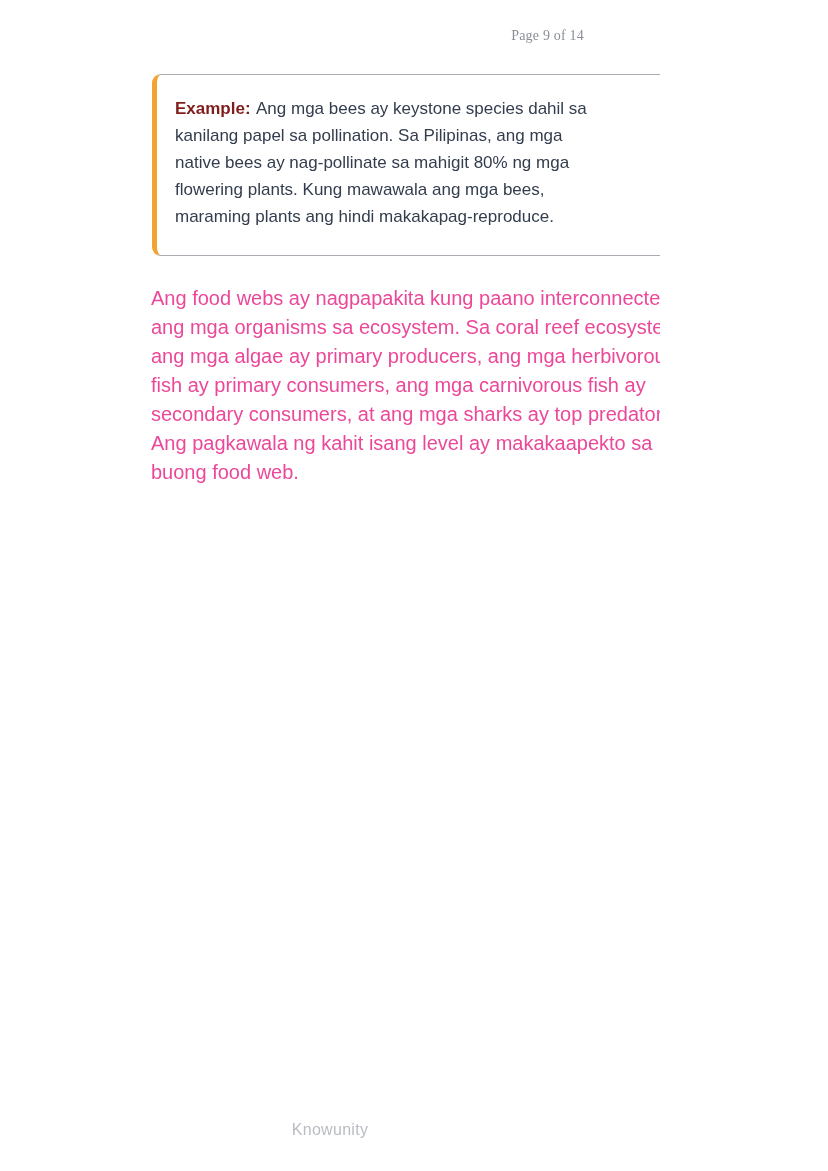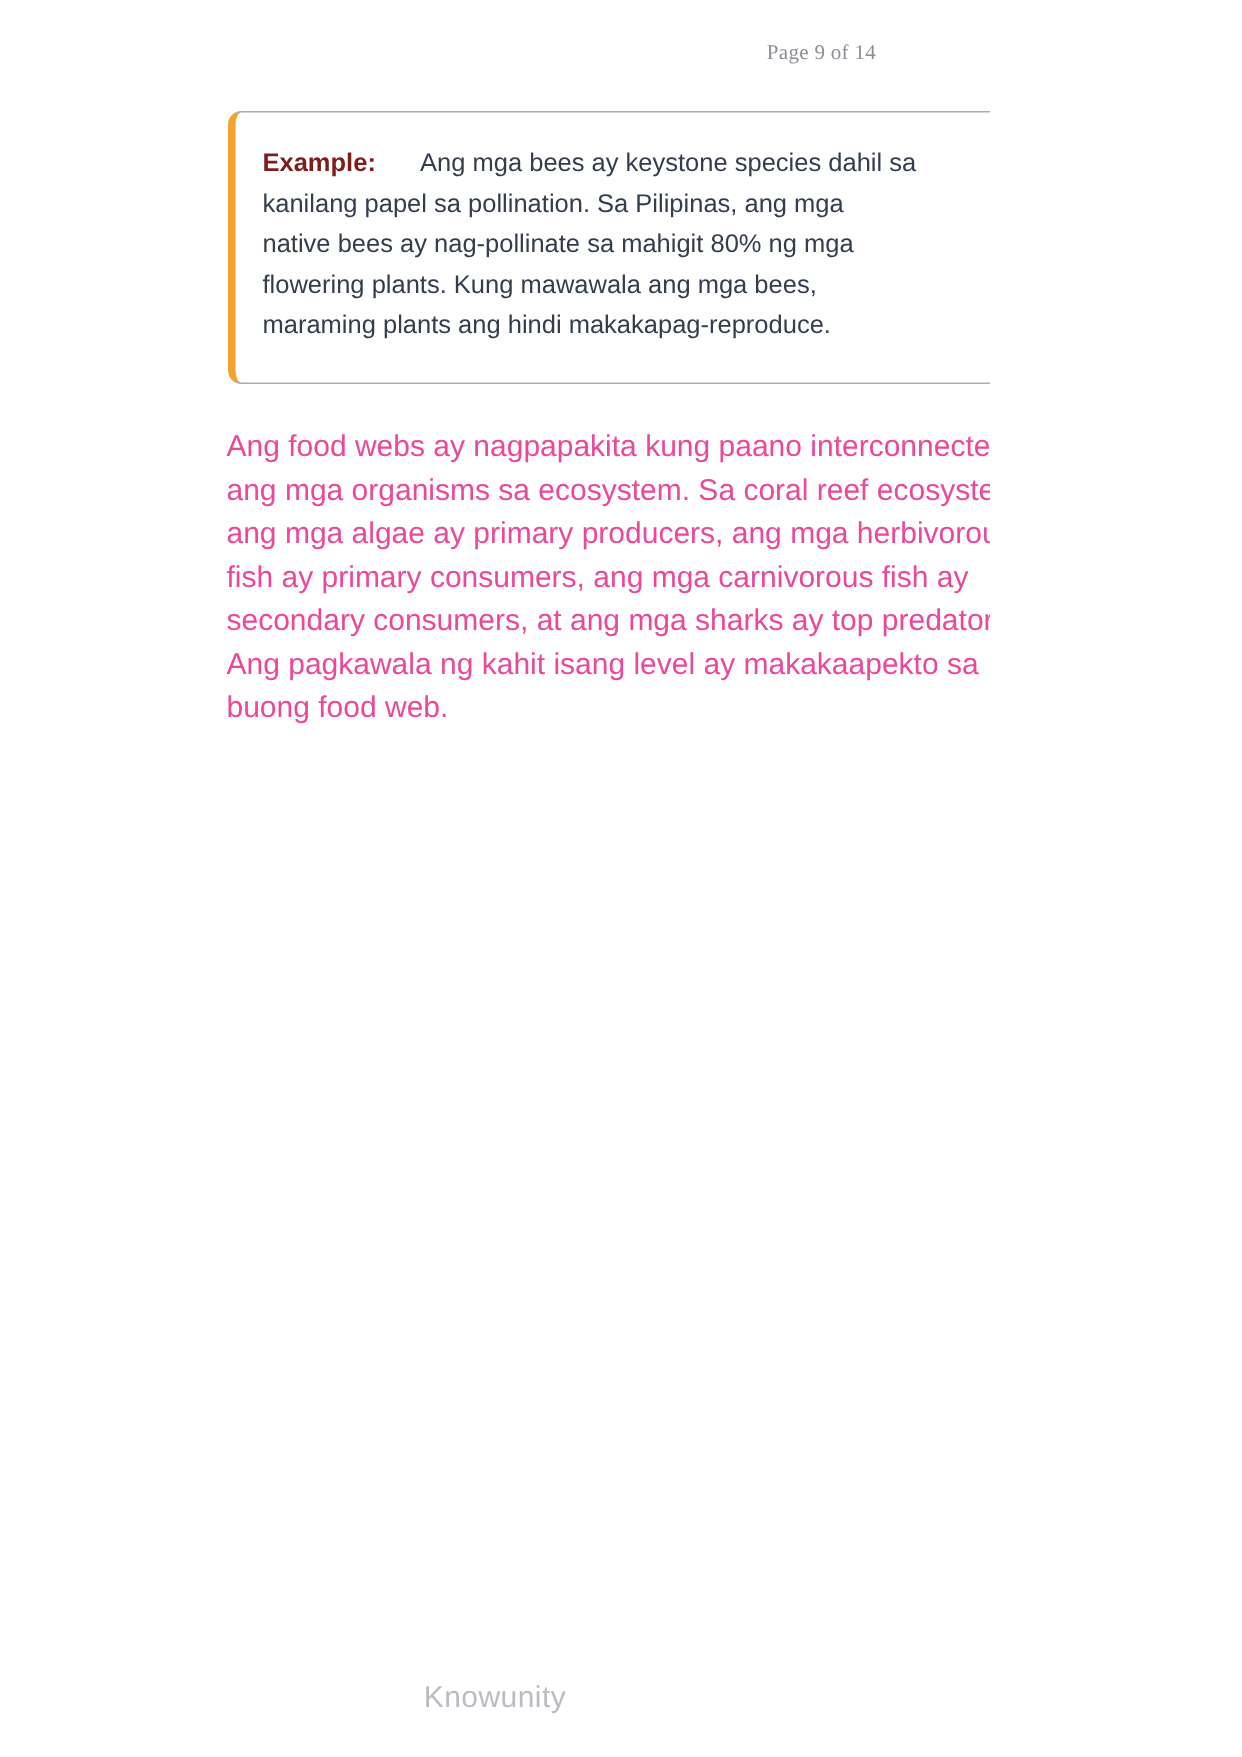--- a/index.html
+++ b/index.html
@@ -36,38 +36,38 @@
   .example-text {
     font-size: 17px;
     line-height: 27px;
     color: #333d4d;
   }
   .example-label {
     font-weight: bold;
     color: #7f1d1d;
     margin-right: 0.32em;
   }
-  .pre-lines { white-space: pre-line; margin-left: 24px; }
+  .pre-lines { white-space: pre-line; }
   .body-paragraph {
     position: absolute;
     left: 151px;
     top: 284px;
     width: 540px;
     font-size: 20px;
     line-height: 29px;
     color: #ec4899;
     white-space: pre-line;
   }
   .footer-brand {
     position: absolute;
     top: 1121px;
     left: 0;
     width: 100%;
     text-align: center;
-    font-size: 20px;
+    font-size: 16px;
     color: #b9bdc3;
     letter-spacing: 0.3px;
   }
 </style>
 </head>
 <body>
 
 <div class="page">
 
   <div class="page-number">Page 9 of 14</div>

